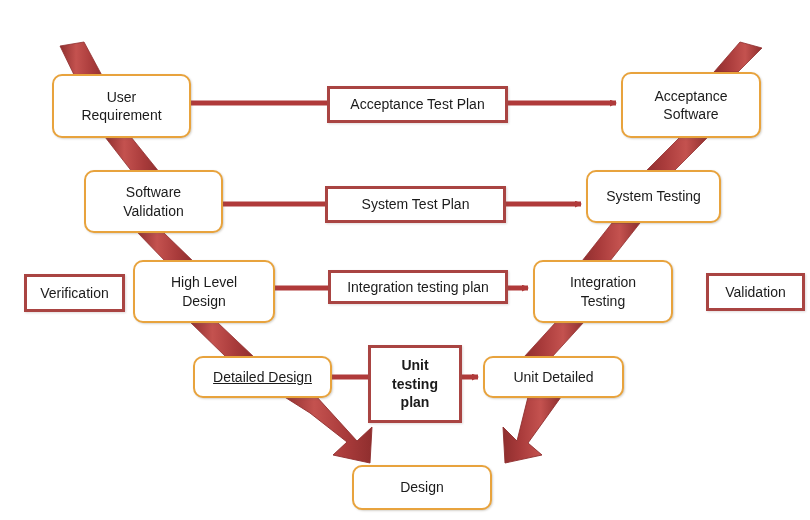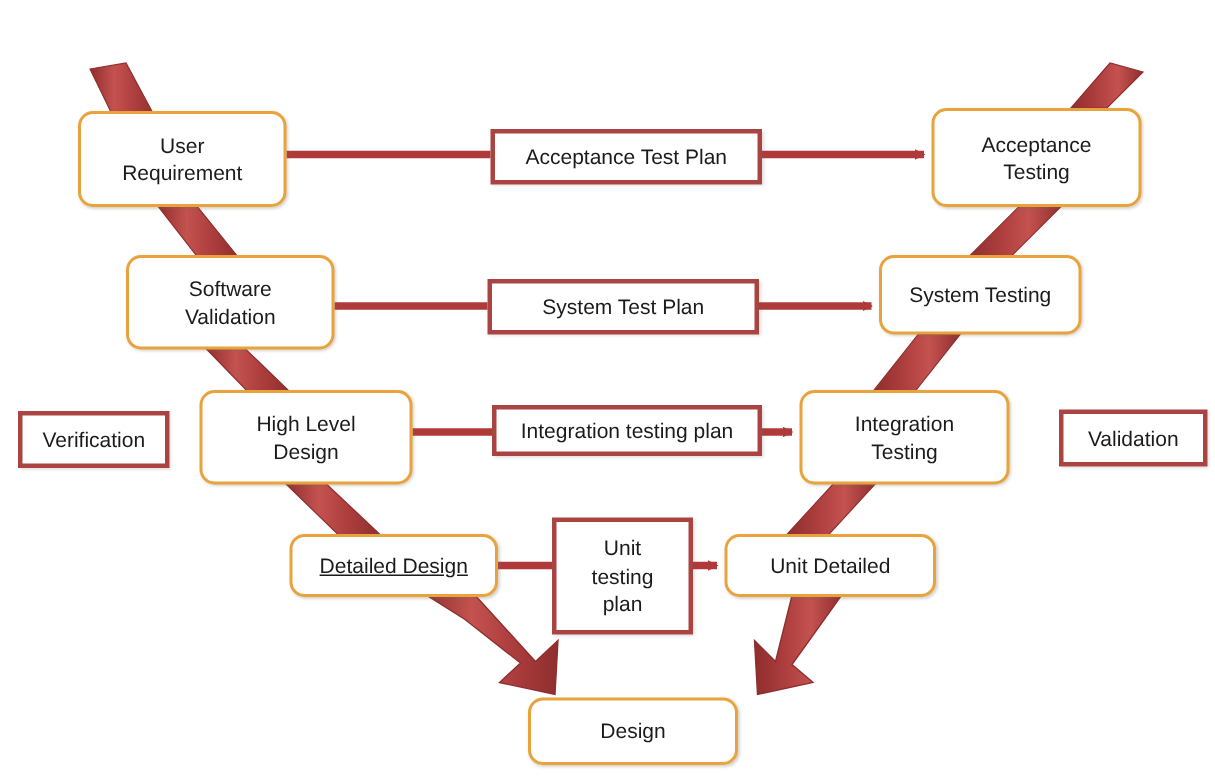--- a/index.html
+++ b/index.html
@@ -139,53 +139,53 @@
   <div id="nodes-layer">
       <div class="node node-round" style="left: 52px; top: 74px; width: 139px; height: 64px; font-size: 14px;">
         <span class="node-label">User
 Requirement</span>
       </div>
       <div class="node node-square" style="left: 327px; top: 86px; width: 181px; height: 37px; font-size: 14px;">
         <span class="node-label">Acceptance Test Plan</span>
       </div>
       <div class="node node-round" style="left: 621px; top: 72px; width: 140px; height: 66px; font-size: 14px;">
         <span class="node-label">Acceptance
-Testing</span>
+Software</span>
       </div>
       <div class="node node-round" style="left: 84px; top: 170px; width: 139px; height: 63px; font-size: 14px;">
         <span class="node-label">Software
 Validation</span>
       </div>
       <div class="node node-square" style="left: 325px; top: 186px; width: 181px; height: 37px; font-size: 14px;">
         <span class="node-label">System Test Plan</span>
       </div>
       <div class="node node-round" style="left: 586px; top: 170px; width: 135px; height: 53px; font-size: 14px;">
         <span class="node-label">System Testing</span>
       </div>
-      <div class="node node-square" style="left: 12px; top: 274px; width: 101px; height: 38px; font-size: 14px;">
+      <div class="node node-square" style="left: 24px; top: 274px; width: 101px; height: 38px; font-size: 14px;">
         <span class="node-label">Verification</span>
       </div>
       <div class="node node-round" style="left: 133px; top: 260px; width: 142px; height: 63px; font-size: 14px;">
         <span class="node-label">High Level
 Design</span>
       </div>
       <div class="node node-square" style="left: 328px; top: 270px; width: 180px; height: 34px; font-size: 14px;">
         <span class="node-label">Integration testing plan</span>
       </div>
       <div class="node node-round" style="left: 533px; top: 260px; width: 140px; height: 63px; font-size: 14px;">
         <span class="node-label">Integration
 Testing</span>
       </div>
       <div class="node node-square" style="left: 706px; top: 273px; width: 99px; height: 38px; font-size: 14px;">
         <span class="node-label">Validation</span>
       </div>
       <div class="node node-round" style="left: 193px; top: 356px; width: 139px; height: 42px; font-size: 14px; text-decoration: underline;">
         <span class="node-label">Detailed Design</span>
       </div>
-      <div class="node node-square" style="left: 368px; top: 345px; width: 94px; height: 78px; font-size: 14px;">
+      <div class="node node-square" style="left: 368px; top: 345px; width: 94px; height: 78px; font-size: 14px; font-weight: bold;">
         <span class="node-label">Unit
 testing
 plan</span>
       </div>
       <div class="node node-round" style="left: 483px; top: 356px; width: 141px; height: 42px; font-size: 14px;">
         <span class="node-label">Unit Detailed</span>
       </div>
       <div class="node node-round" style="left: 352px; top: 465px; width: 140px; height: 45px; font-size: 14px;">
         <span class="node-label">Design</span>
       </div>

